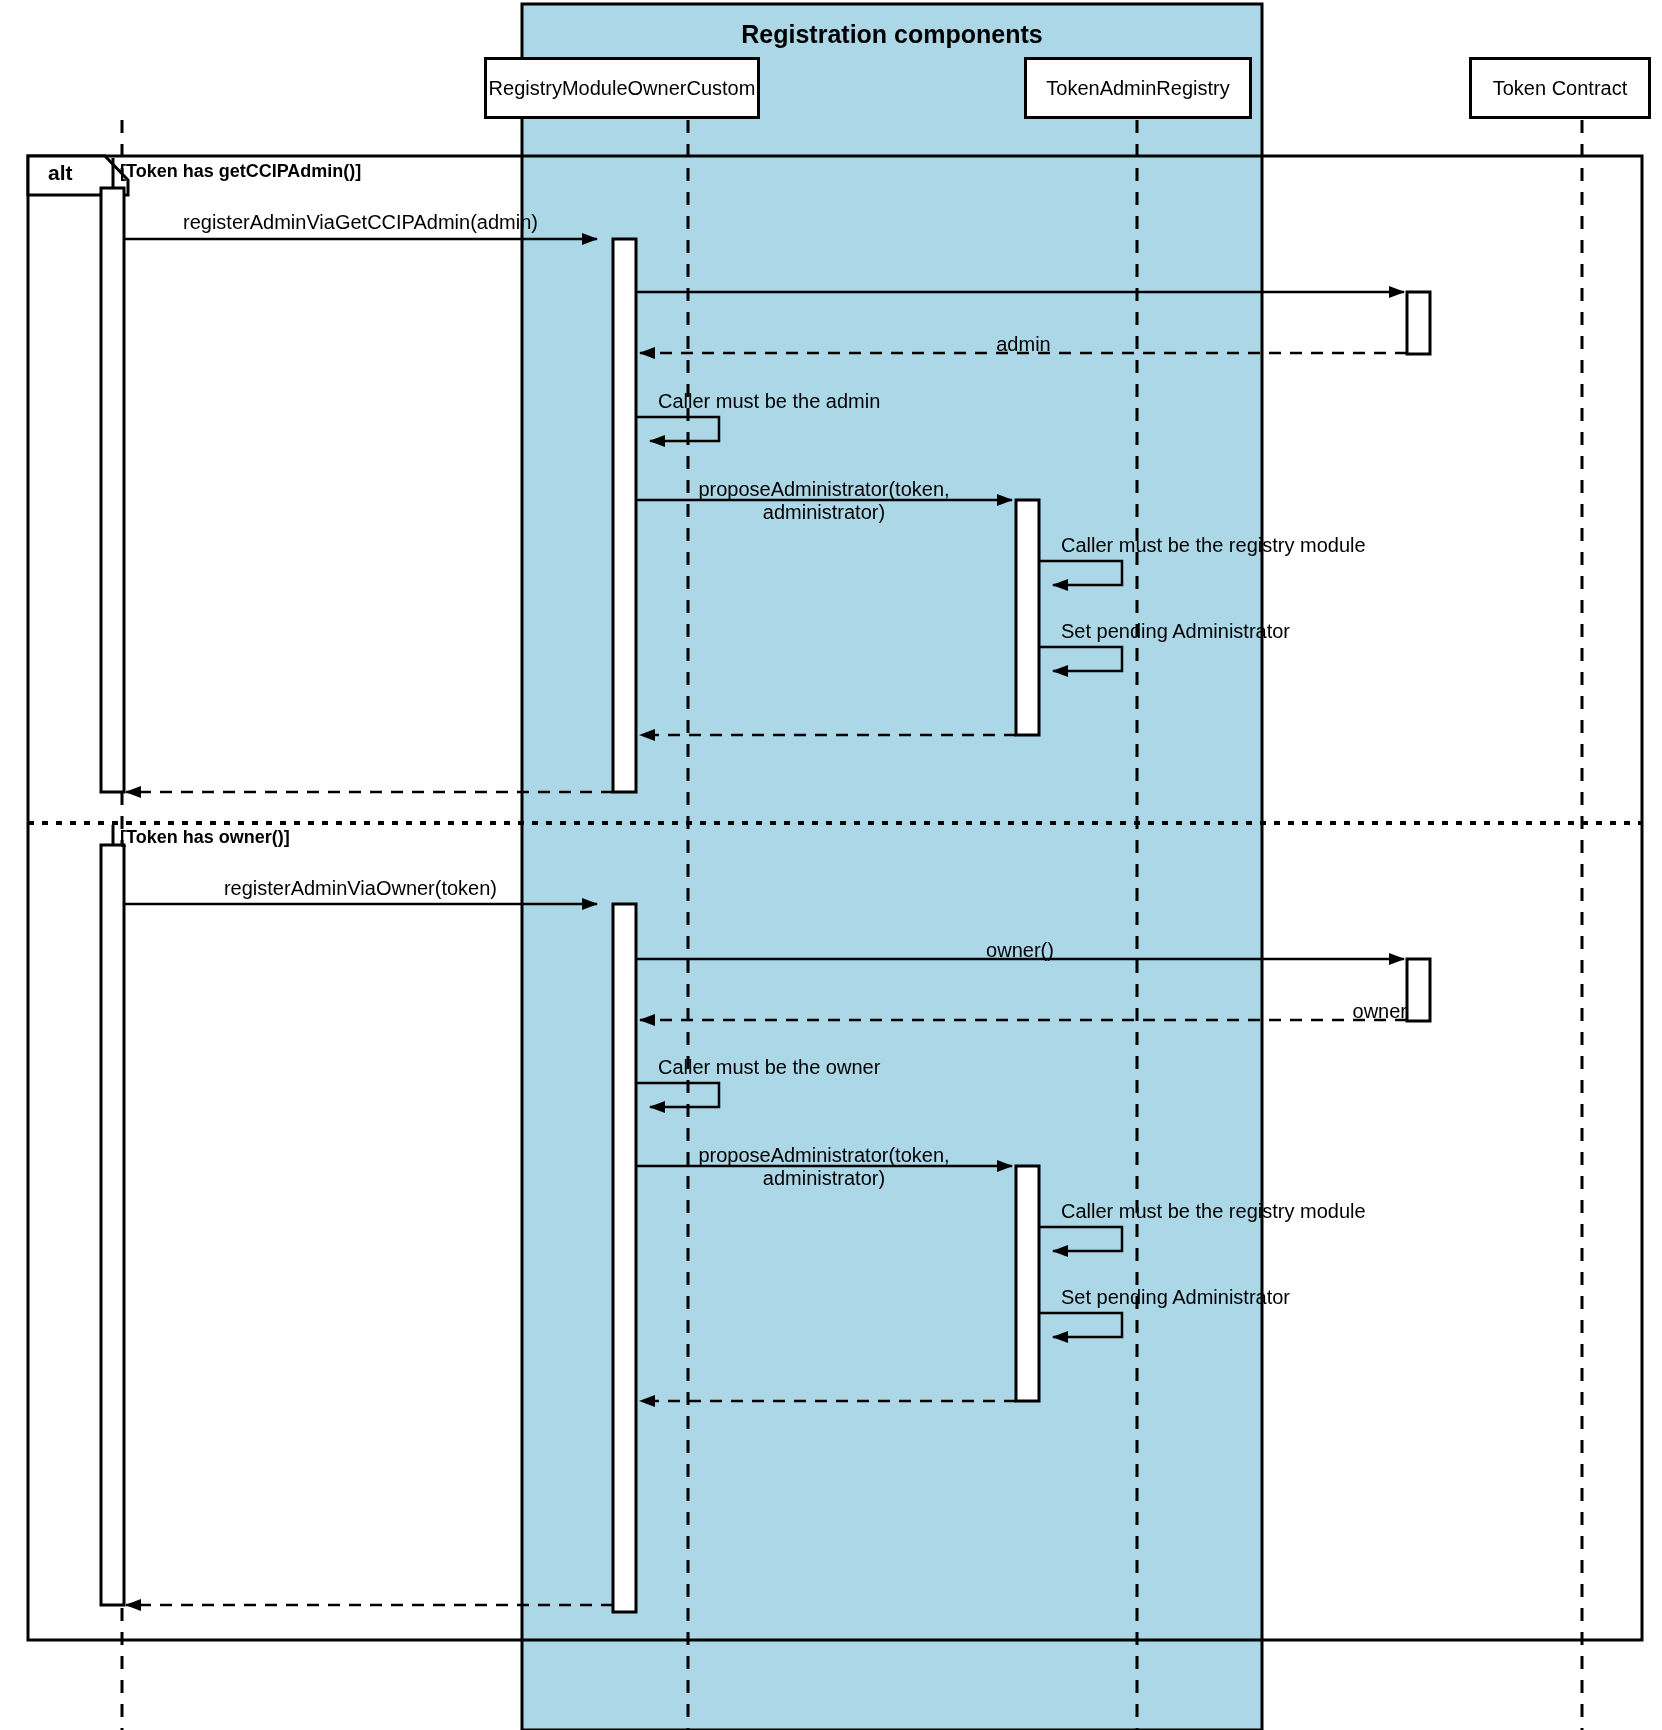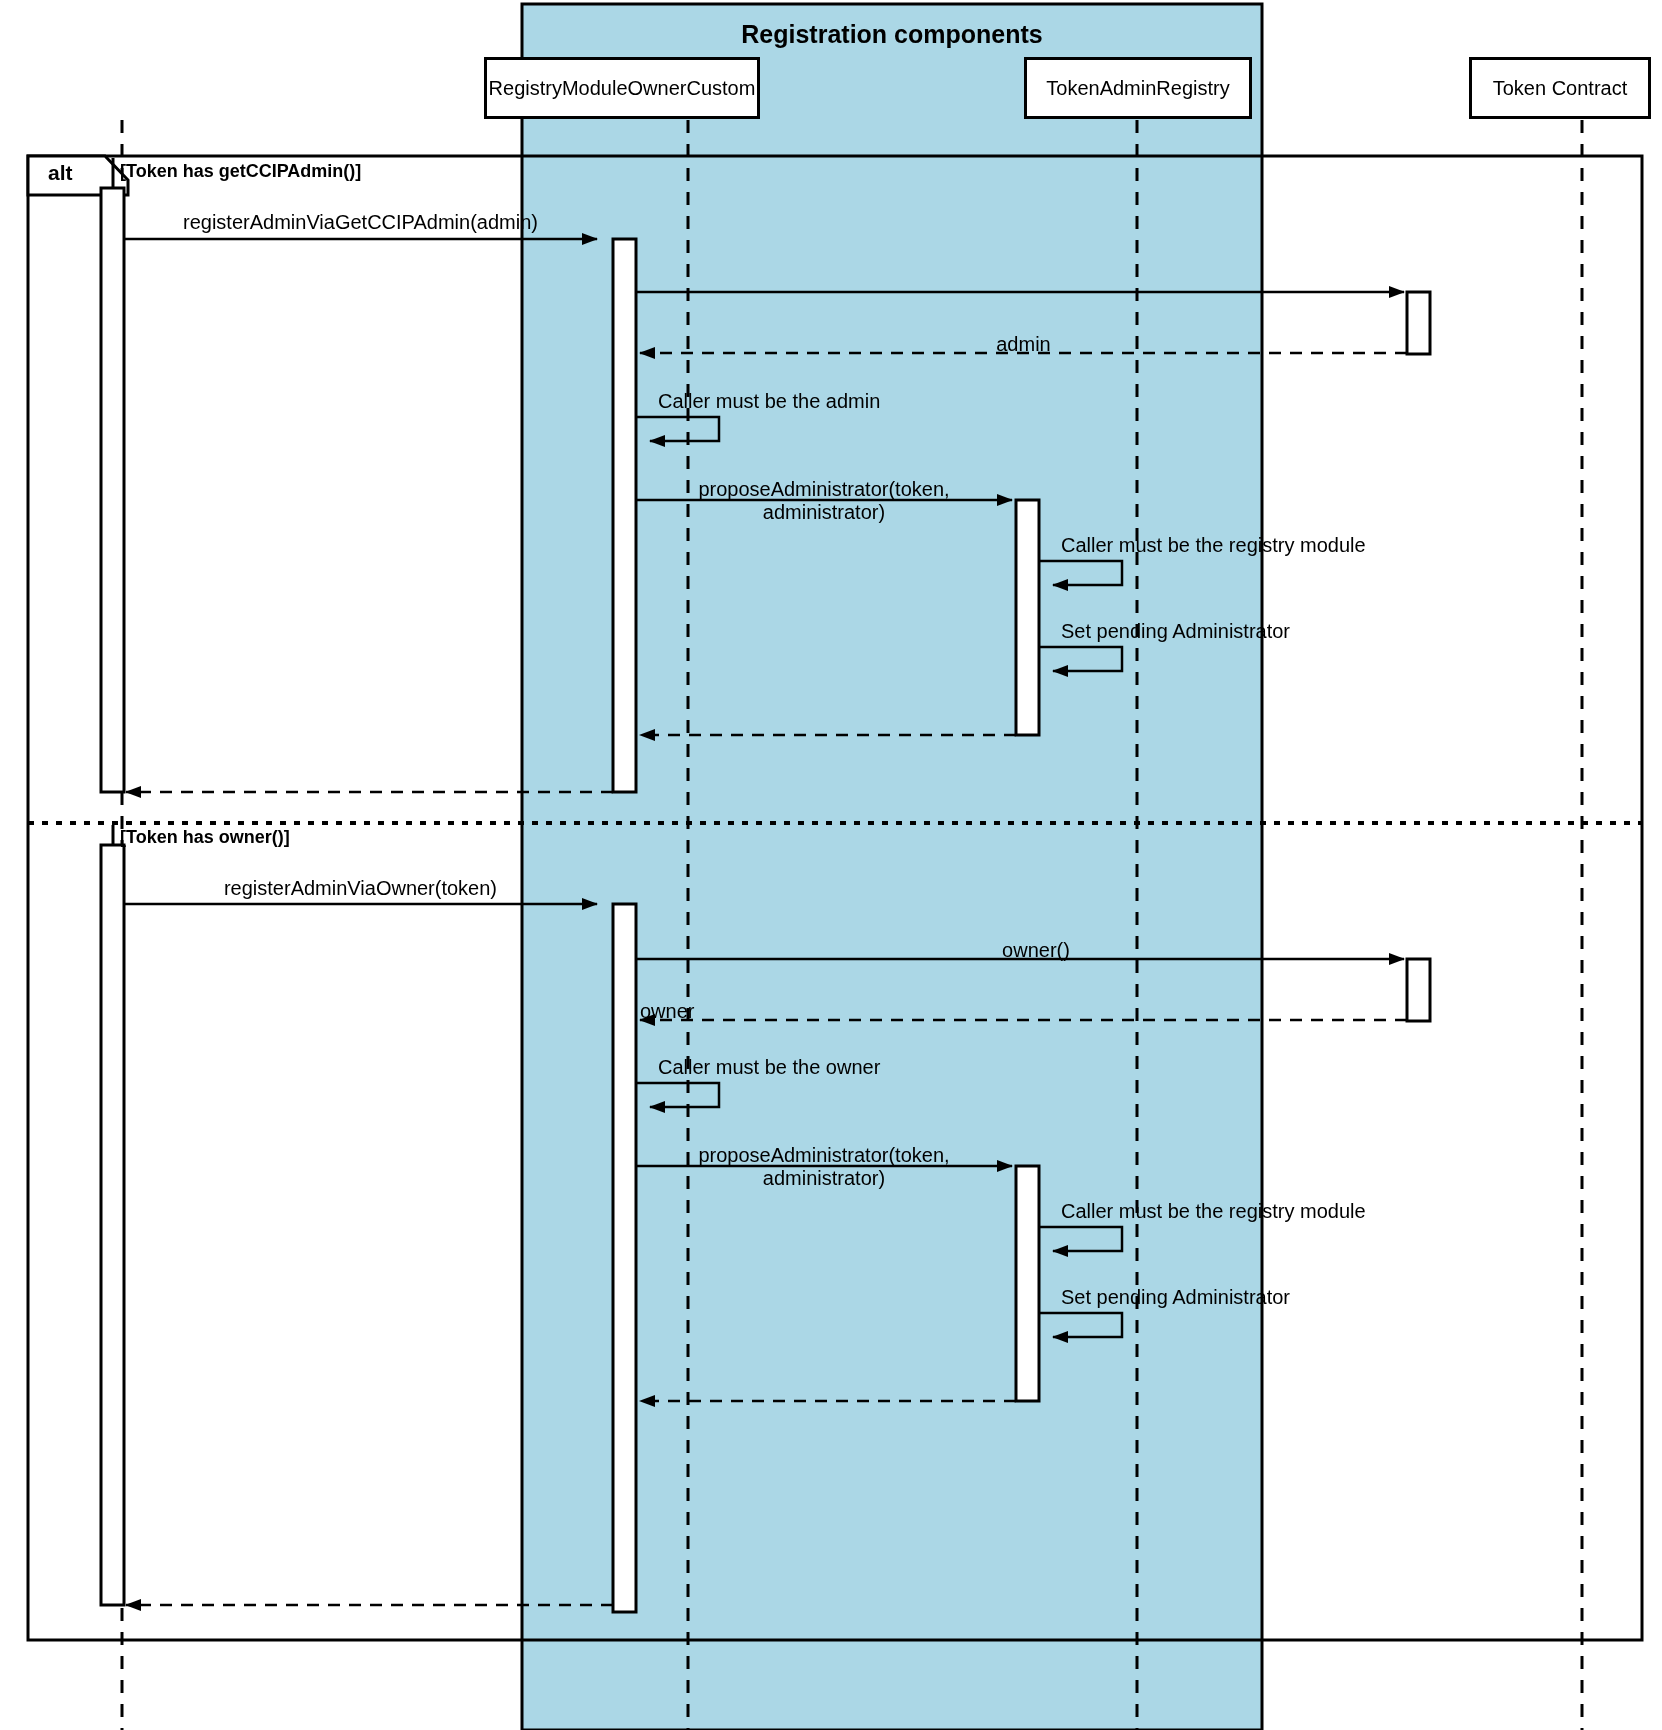--- a/index.html
+++ b/index.html
@@ -134,23 +134,23 @@
   <div class="selfmsg" style="left:658px; top:390px;">Caller must be the admin</div>
 
   <div class="msg" style="left:636px; top:478px; width:376px; text-align:center;">proposeAdministrator(token, administrator)</div>
 
   <div class="selfmsg" style="left:1061px; top:534px;">Caller must be the registry module</div>
 
   <div class="selfmsg" style="left:1061px; top:620px;">Set pending Administrator</div>
 
   <div class="msg" style="left:124px; top:877px; width:473px; text-align:center;">registerAdminViaOwner(token)</div>
 
-  <div class="msg" style="left:636px; top:939px; width:768px; text-align:center;margin-left:16px;">owner()</div>
+  <div class="msg" style="left:636px; top:939px; width:768px; text-align:center;">owner()</div>
 
-  <div class="msg" style="left:640px; top:1000px; width:767px; text-align:left;">owner</div>
+  <div class="msg" style="left:640px; top:1000px; width:767px; text-align:right;">owner</div>
 
   <div class="selfmsg" style="left:658px; top:1056px;">Caller must be the owner</div>
 
   <div class="msg" style="left:636px; top:1144px; width:376px; text-align:center;">proposeAdministrator(token, administrator)</div>
 
   <div class="selfmsg" style="left:1061px; top:1200px;">Caller must be the registry module</div>
 
   <div class="selfmsg" style="left:1061px; top:1286px;">Set pending Administrator</div>
 
 </div>

